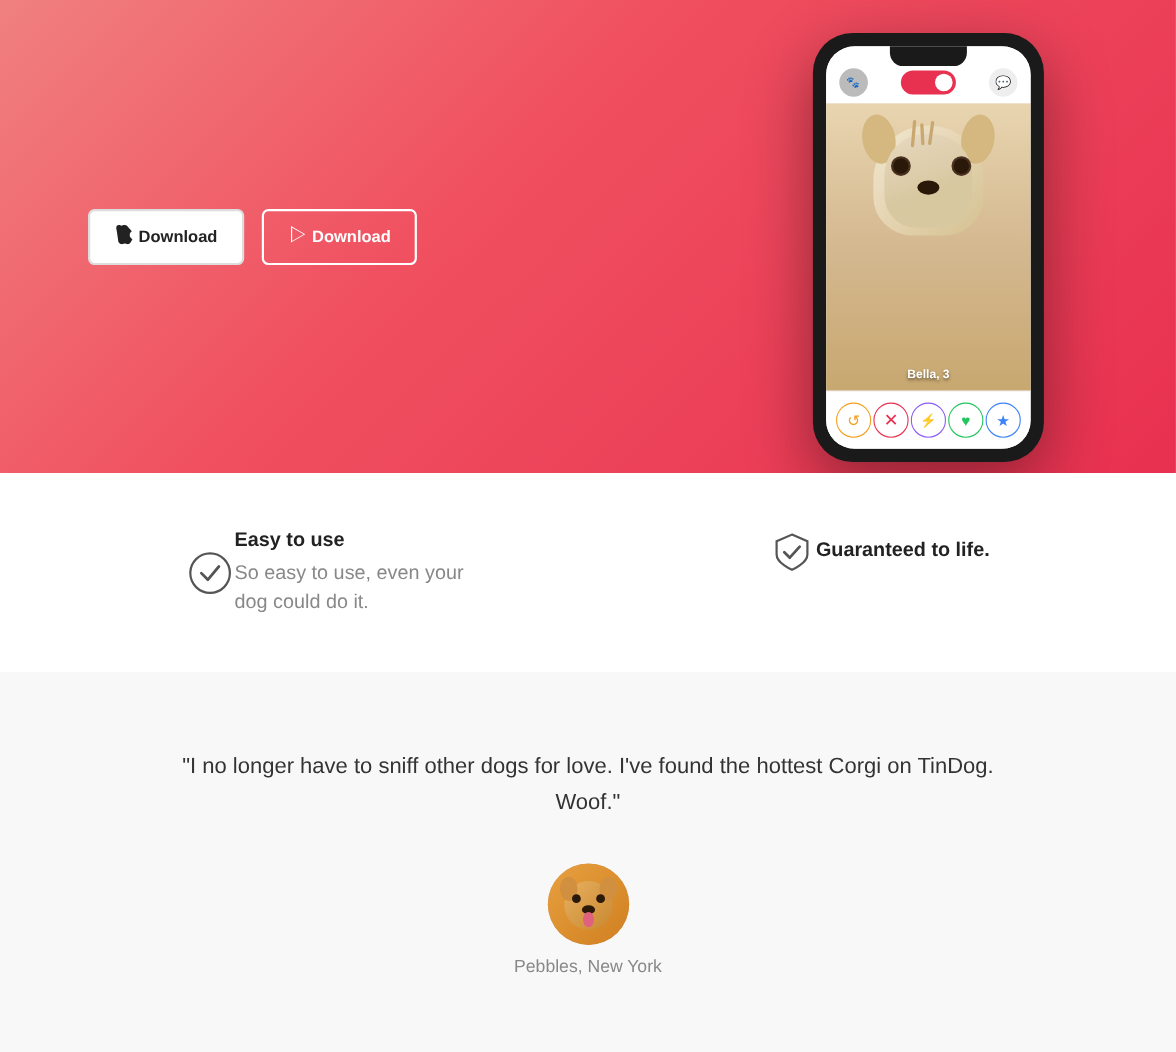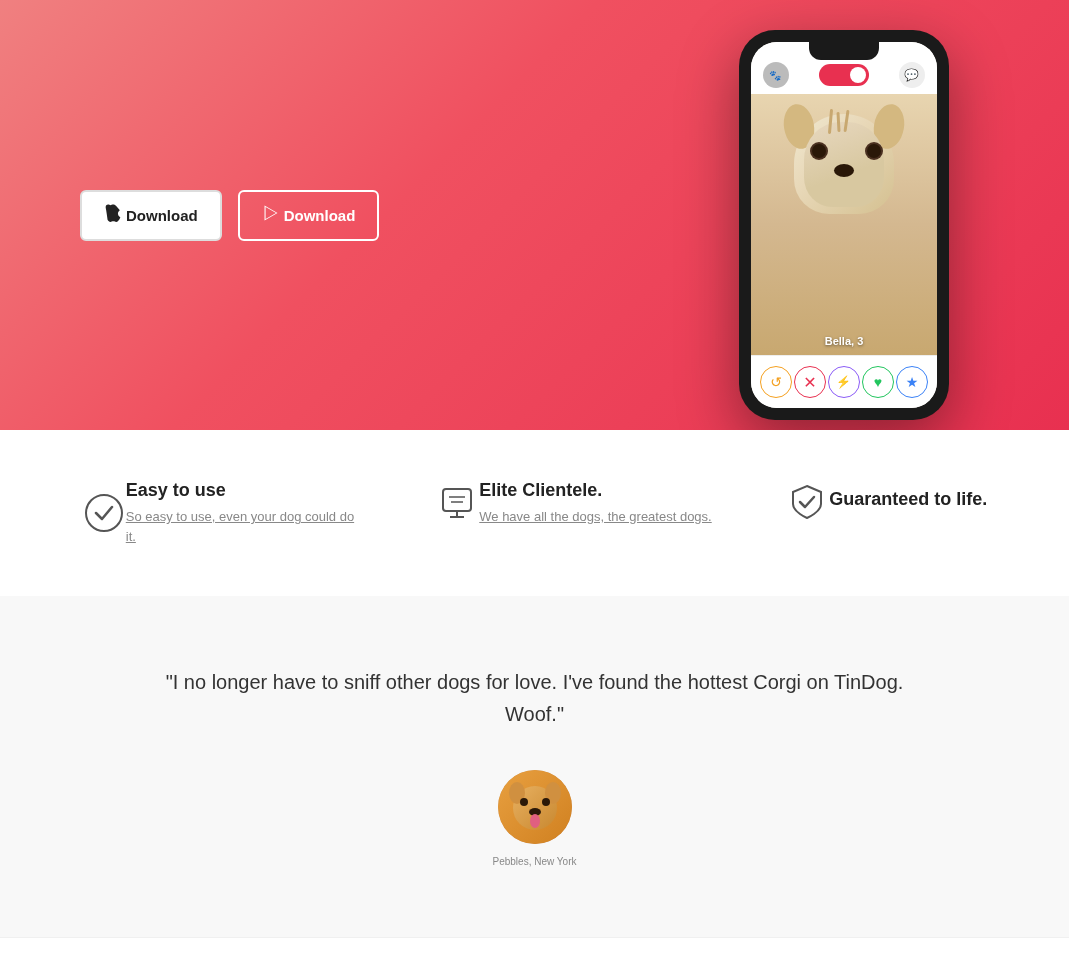--- a/index.html
+++ b/index.html
@@ -176,24 +176,23 @@
       font-size: 22px;
       color: #555;
     }
     .feature-title {
       font-size: 18px;
       font-weight: 700;
       color: #222;
       margin-bottom: 6px;
     }
     .feature-desc {
-      font-size: 13px;
+      font-size: 18px;
       color: #888;
       line-height: 1.5;
-      text-decoration: underline;
     }
 
     
     .testimonial {
       background: #f8f8f8;
       padding: 70px 40px;
       text-align: center;
     }
     .testimonial-quote {
       font-size: 20px;
@@ -205,21 +204,21 @@
     }
     .testimonial-avatar {
       width: 74px; height: 74px;
       border-radius: 50%;
       margin: 0 auto 12px;
       overflow: hidden;
       background: linear-gradient(135deg, #d4a060, #c88040);
       display: flex; align-items: center; justify-content: center;
     }
     .testimonial-name {
-      font-size: 10px;
+      font-size: 16px;
       color: #888;
     }
 
     
     .press {
       background: #fff;
       padding: 40px 60px;
       display: flex;
       align-items: center;
       justify-content: space-around;
@@ -308,35 +307,20 @@
         <circle cx="20" cy="20" r="18" stroke="#555" stroke-width="2" fill="none"></circle>
         <polyline points="12,20 18,26 28,14" stroke="#555" stroke-width="2.5" fill="none" stroke-linecap="round" stroke-linejoin="round"></polyline>
       </svg>
     </div>
     <div>
       <div class="feature-title">Easy to use</div>
       <div class="feature-desc">So easy to use, even your dog could do it.</div>
     </div>
   </div>
 
-  <div class="feature-item">
-    <div class="feature-icon">
-      <svg width="40" height="40" viewBox="0 0 40 40" fill="none">
-        <rect x="6" y="6" width="28" height="22" rx="3" stroke="#555" stroke-width="2" fill="none"></rect>
-        <line x1="20" y1="28" x2="20" y2="34" stroke="#555" stroke-width="2"></line>
-        <line x1="13" y1="34" x2="27" y2="34" stroke="#555" stroke-width="2"></line>
-        <line x1="12" y1="14" x2="28" y2="14" stroke="#555" stroke-width="1.5"></line>
-        <line x1="14" y1="19" x2="26" y2="19" stroke="#555" stroke-width="1.5"></line>
-      </svg>
-    </div>
-    <div>
-      <div class="feature-title">Elite Clientele.</div>
-      <div class="feature-desc">We have all the dogs, the greatest dogs.</div>
-    </div>
-  </div>
 
   <div class="feature-item">
     <div class="feature-icon">
       <svg width="40" height="40" viewBox="0 0 40 40" fill="none">
         <path d="M20 4 L34 10 L34 22 C34 30 20 36 20 36 C20 36 6 30 6 22 L6 10 Z" stroke="#555" stroke-width="2" fill="none"></path>
         <polyline points="13,20 18,25 27,15" stroke="#555" stroke-width="2.5" fill="none" stroke-linecap="round" stroke-linejoin="round"></polyline>
       </svg>
     </div>
     <div>
       <div class="feature-title">Guaranteed to life.</div>

